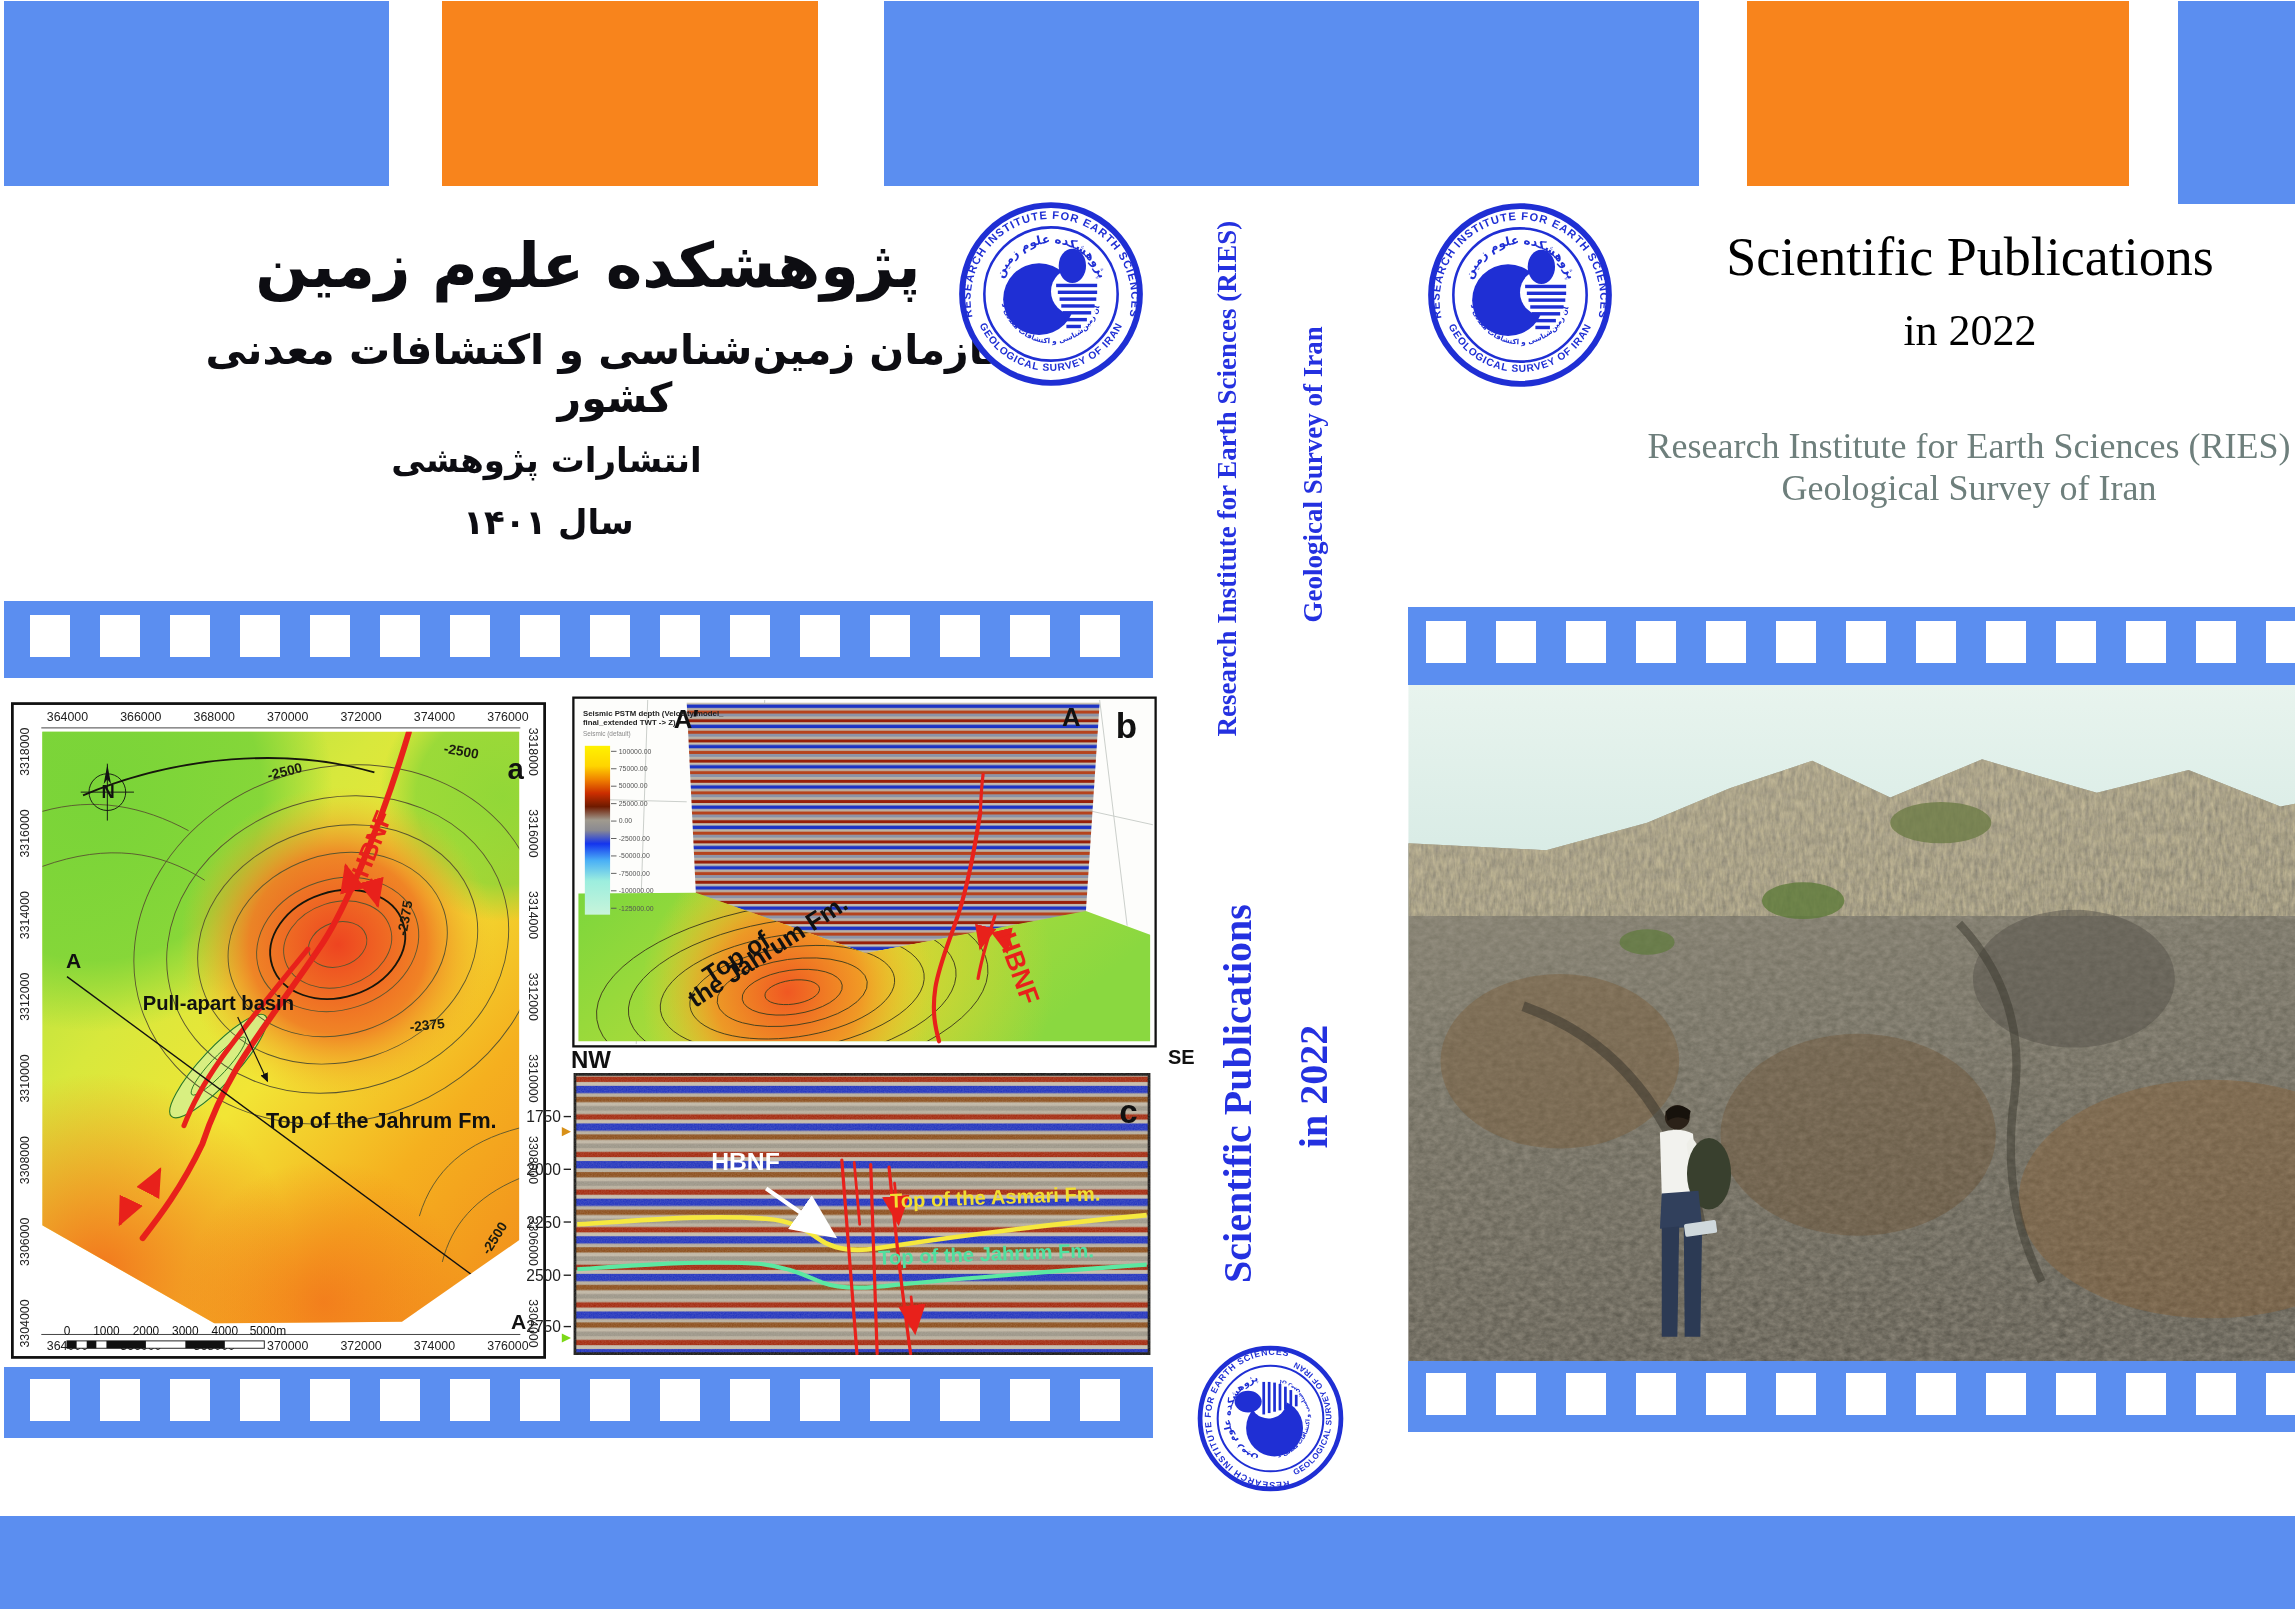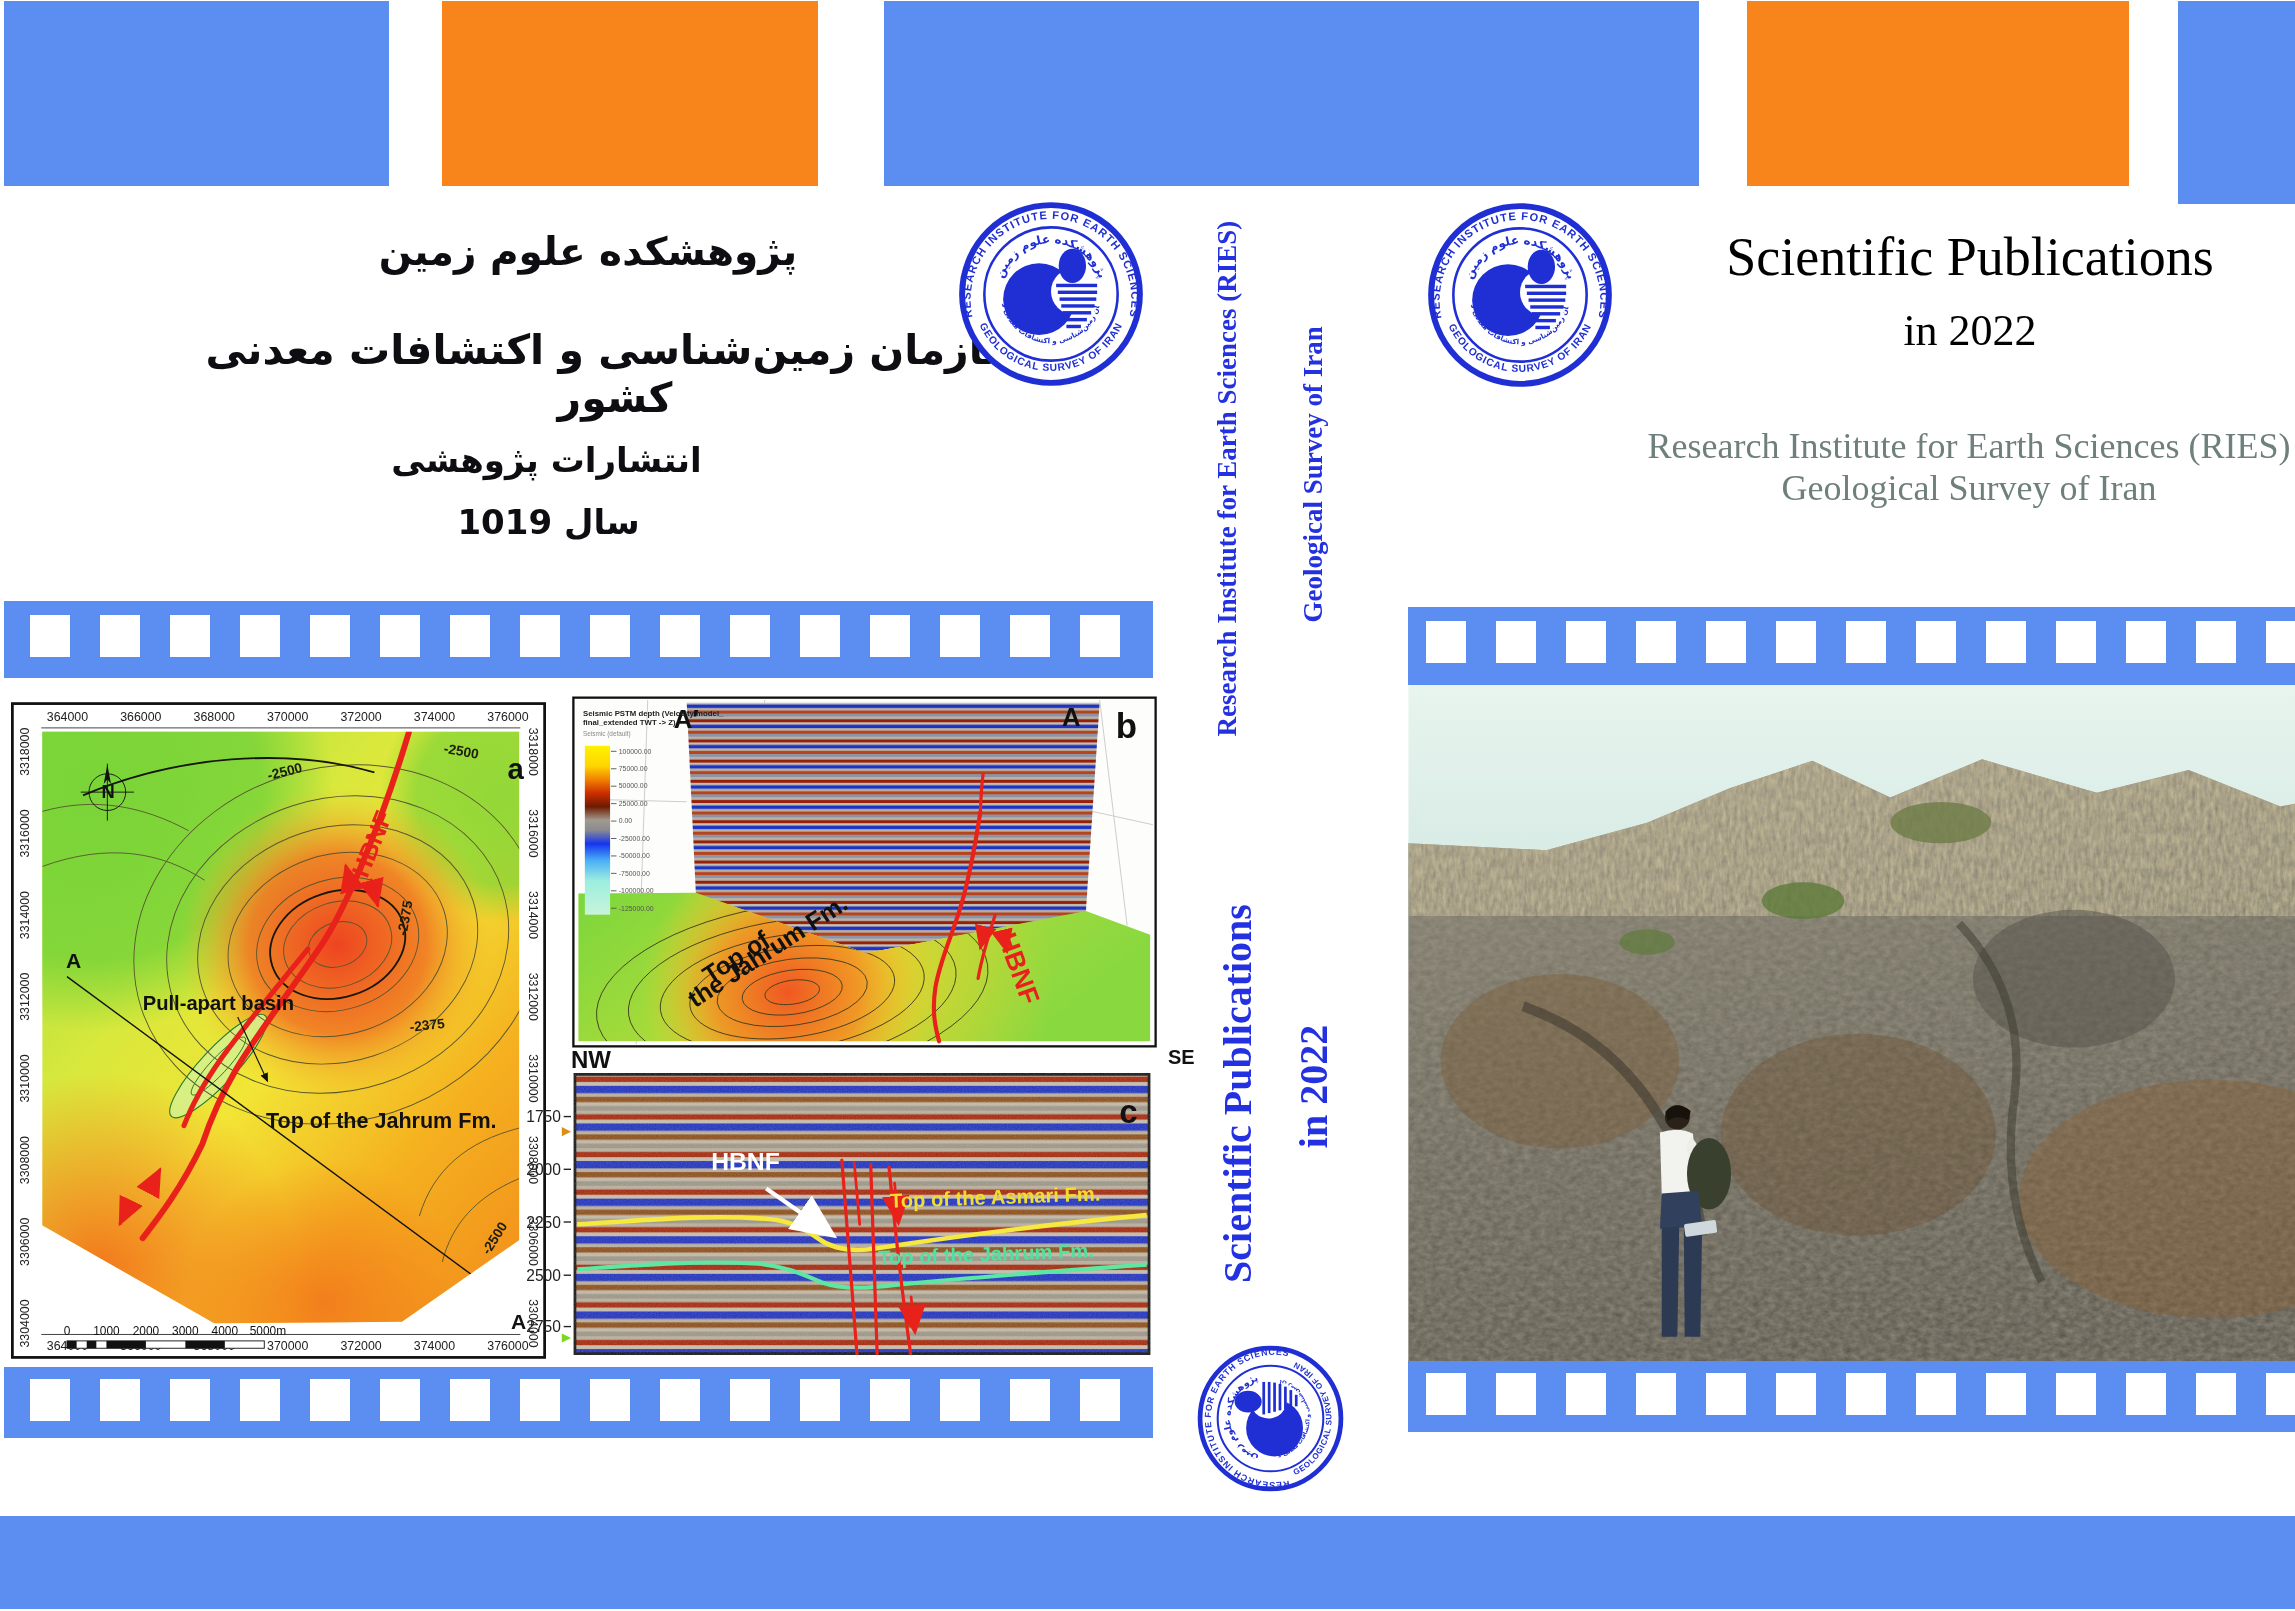--- a/index.html
+++ b/index.html
@@ -25,24 +25,24 @@
 <body>
 
 <div id="page">
 
   <div class="band blue" style="left:3.7px;width:385px;"></div>
   <div class="band orange" style="left:442px;width:376px;"></div>
   <div class="band blue" style="left:884px;width:815px;"></div>
   <div class="band orange" style="left:1747px;width:382px;"></div>
   <div class="band blue" style="left:2178px;width:368px;height:203px;"></div>
 
-  <div class="abs fa" style="left:230px;top:229px;width:716px;font-size:39px;">پژوهشکده علوم زمین</div>
+  <div class="abs fa" style="left:230px;top:229px;width:716px;font-size:62px;">پژوهشکده علوم زمین</div>
   <div class="abs fa" style="left:202px;top:326px;width:826px;font-size:41px;">سازمان زمین‌شناسی و اکتشافات معدنی کشور</div>
   <div class="abs fa" style="left:317px;top:440px;width:459px;font-size:34px;">انتشارات پژوهشی</div>
-  <div class="abs fa" style="left:319px;top:502px;width:459px;font-size:34px;">سال 1019</div>
+  <div class="abs fa" style="left:319px;top:502px;width:459px;font-size:34px;">سال ۱۴۰۱</div>
 
   <div class="abs serif front-title" style="left:1598px;top:226px;width:744px;font-size:54px;">Scientific Publications</div>
   <div class="abs serif front-title" style="left:1598px;top:305px;width:744px;font-size:44px;">in 2022</div>
   <div class="abs serif front-sub" style="left:1579px;top:425px;width:780px;font-size:36px;">Research Institute for Earth Sciences (RIES)</div>
   <div class="abs serif front-sub" style="left:1579px;top:467px;width:780px;font-size:36px;">Geological Survey of Iran</div>
 
   <div class="spine-txt" style="left:970px;top:464px;width:514px;font-size:27px;transform:rotate(-90deg);">Research Institute for Earth Sciences (RIES)</div>
   <div class="spine-txt" style="left:1166px;top:460px;width:294px;font-size:27px;transform:rotate(-90deg);">Geological Survey of Iran</div>
   <div class="spine-txt" style="left:1008px;top:1070px;width:459px;font-size:40px;transform:rotate(-90deg);">Scientific Publications</div>
   <div class="spine-txt" style="left:1235px;top:1063px;width:156px;font-size:40px;transform:rotate(-90deg);">in 2022</div>

